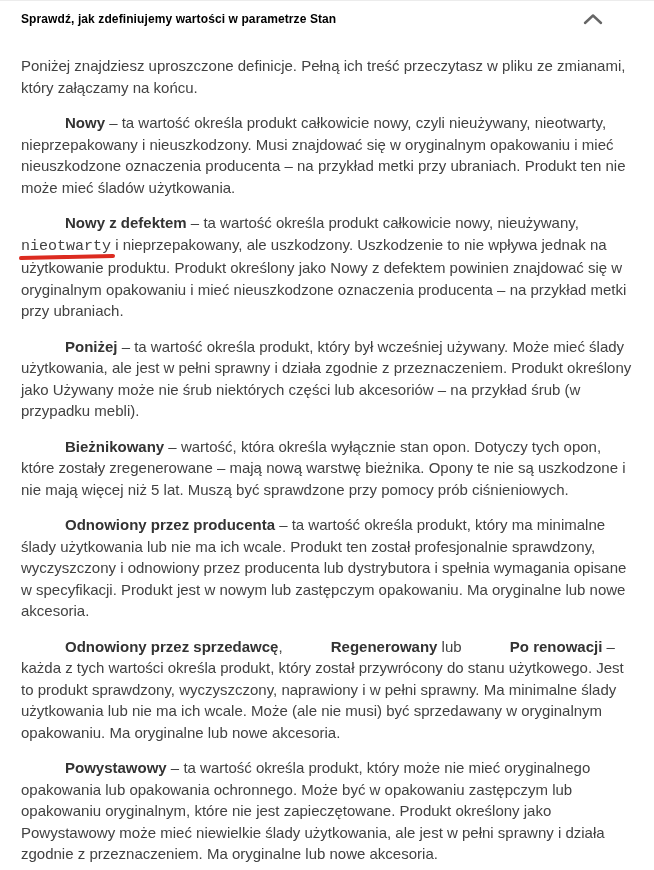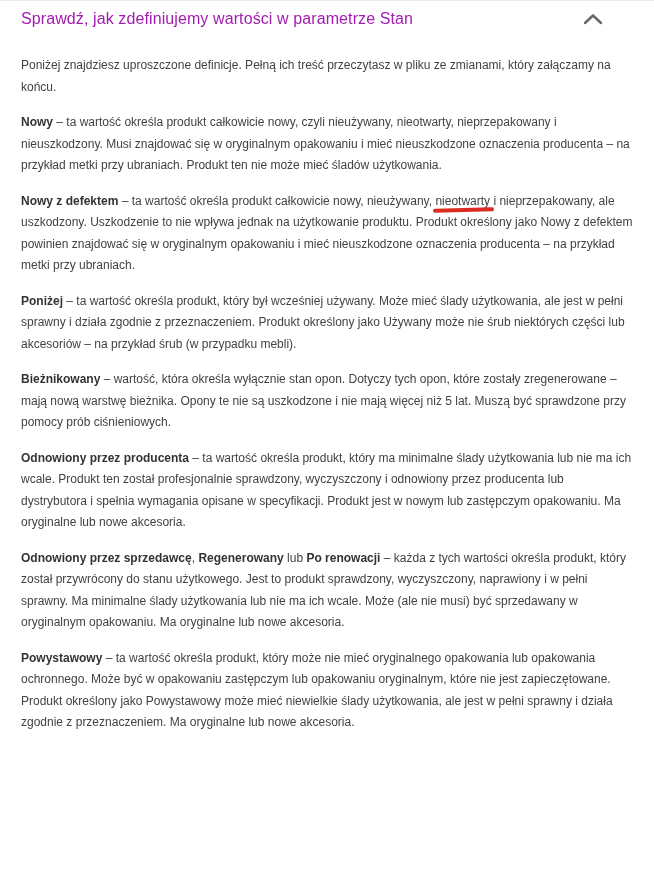--- a/index.html
+++ b/index.html
@@ -16,52 +16,54 @@
     border-top: 1px solid #ececec;
     padding: 8px 21px 0 21px;
   }
   .accordion-header {
     display: flex;
     align-items: flex-start;
     justify-content: space-between;
     cursor: pointer;
   }
   .accordion-title {
-    font-size: 16px;
-    font-weight: normal;
-    color: #a21caf;
+    font-size: 12px;
+    font-weight: bold;
+    color: #000000;
     line-height: 20px;
     letter-spacing: 0.1px;
   }
   .chevron-btn {
     background: none;
     border: none;
     padding: 2px;
     margin-right: 27px;
     margin-top: 1px;
     cursor: pointer;
     line-height: 0;
   }
   .content {
     margin-top: 26px;
   }
   .para {
-    font-size: 12px;
+    font-size: 15px;
     line-height: 21.5px;
     color: #424242;
     margin-bottom: 14px;
     max-width: 612px;
   }
   .bold {
     font-weight: bold;
     color: #333333;
+    margin-left: 44px;
   }
   .red-underline {
     position: relative;
     white-space: nowrap;
+    font-family: Liberation Mono, monospace;
   }
   .red-underline::after {
     content: "";
     position: absolute;
     left: -2px;
     right: -4px;
     bottom: -4px;
     height: 4px;
     background: #dc2b20;
     border-radius: 2px;

